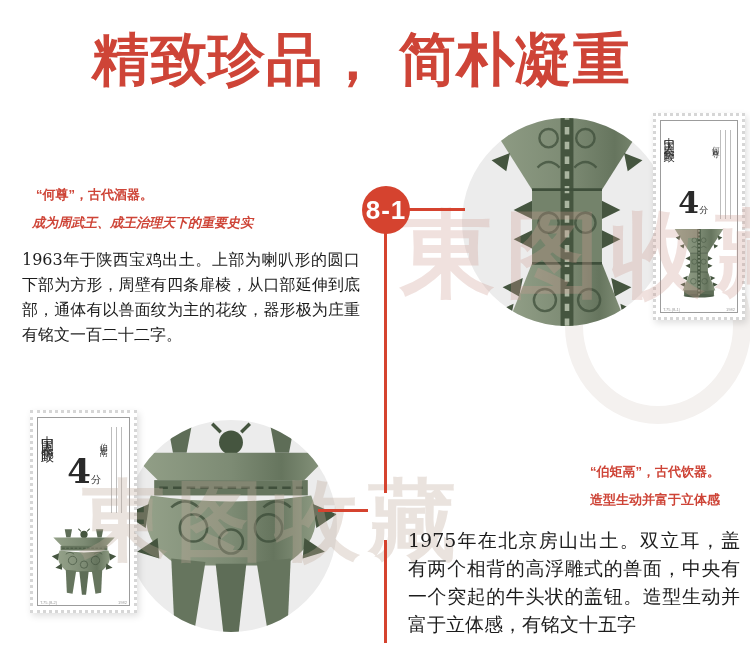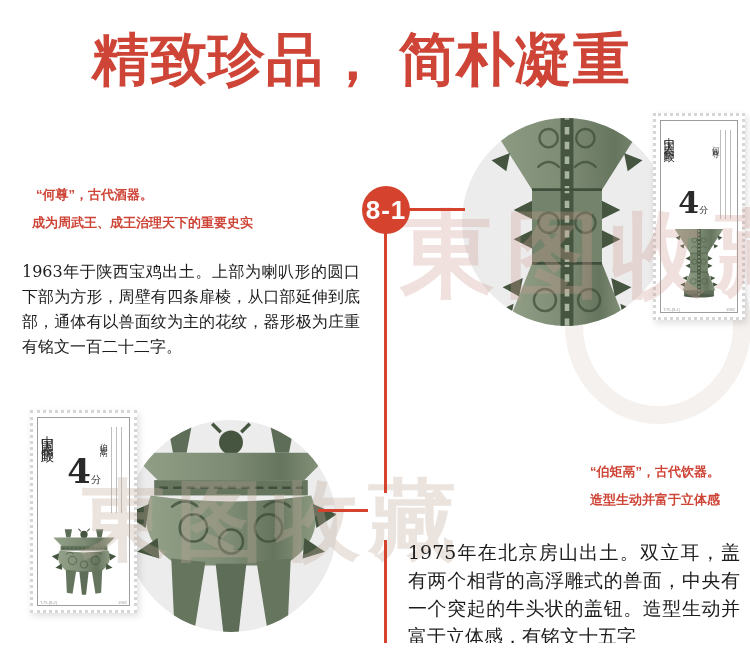--- a/index.html
+++ b/index.html
@@ -26,21 +26,21 @@
 
   
   .circle-photo{position:absolute;border-radius:50%;background:#ececec;overflow:hidden;z-index:1;}
   .circle-photo svg{position:absolute;}
 
   
   .sec-heading{position:absolute;color:#ce4437;font-weight:bold;font-size:13px;
                line-height:28px;z-index:5;}
   .sec-heading.centered{text-align:right;}
   .sec-body{position:absolute;font-family:"DejaVu Serif","Liberation Serif",serif;
-            color:#1c1c1c;text-align:justify;z-index:5;margin-top:12px;}
+            color:#1c1c1c;text-align:justify;z-index:5;}
   .body-1{left:22px;top:247px;width:338px;font-size:16px;line-height:25px;}
   .body-2{left:408px;top:526px;width:332px;font-size:19px;line-height:28px;}
 
   
   .stamp{position:absolute;background:#fff;border:3px dotted #d6d6d6;
          box-shadow:2px 3px 7px rgba(0,0,0,0.13);z-index:2;}
   .stamp-inner{position:absolute;inset:4px;border:1px solid #9c9c9c;}
   .stamp .postal{position:absolute;left:5%;top:6%;writing-mode:vertical-lr;text-orientation:upright;
                  font-family:"DejaVu Serif","Liberation Serif",serif;color:#2b2b2b;letter-spacing:3px;}
   .stamp .denom{position:absolute;font-family:"DejaVu Serif","Liberation Serif",serif;
@@ -177,21 +177,21 @@
       <span>1982</span>
     </div>
   </div>
 
   <div class="badge" style="left:362px;top:186px;">8-1</div>
   <div class="redline" style="left:409px;top:208px;width:56px;height:3px;"></div>
   <div class="redline" style="left:384px;top:233px;width:3px;height:260px;"></div>
 
   <div class="sec-heading" style="left:36px;top:181px;">
     <div>“何尊”，古代酒器。</div>
-    <div style="margin-left:-4px;">成为周武王、成王治理天下的重要史实</div>
+    <div style="margin-left:-4px;font-style:italic;">成为周武王、成王治理天下的重要史实</div>
   </div>
   <div class="sec-body body-1">1963年于陕西宝鸡出土。上部为喇叭形的圆口下部为方形，周壁有四条扉棱，从口部延伸到底部，通体有以兽面纹为主的花纹，器形极为庄重有铭文一百二十二字。</div>
 
   <div class="stamp stamp-2">
     <div class="stamp-inner"></div>
     <div class="postal">中国人民邮政</div>
     <div class="denom"><span>4</span><span class="unit">分</span></div>
     <div class="fineprint"></div>
     <div class="vname">伯矩鬲</div>
     <svg class="vessel" viewBox="0 0 150 130" style="width:78px;height:68px;">

